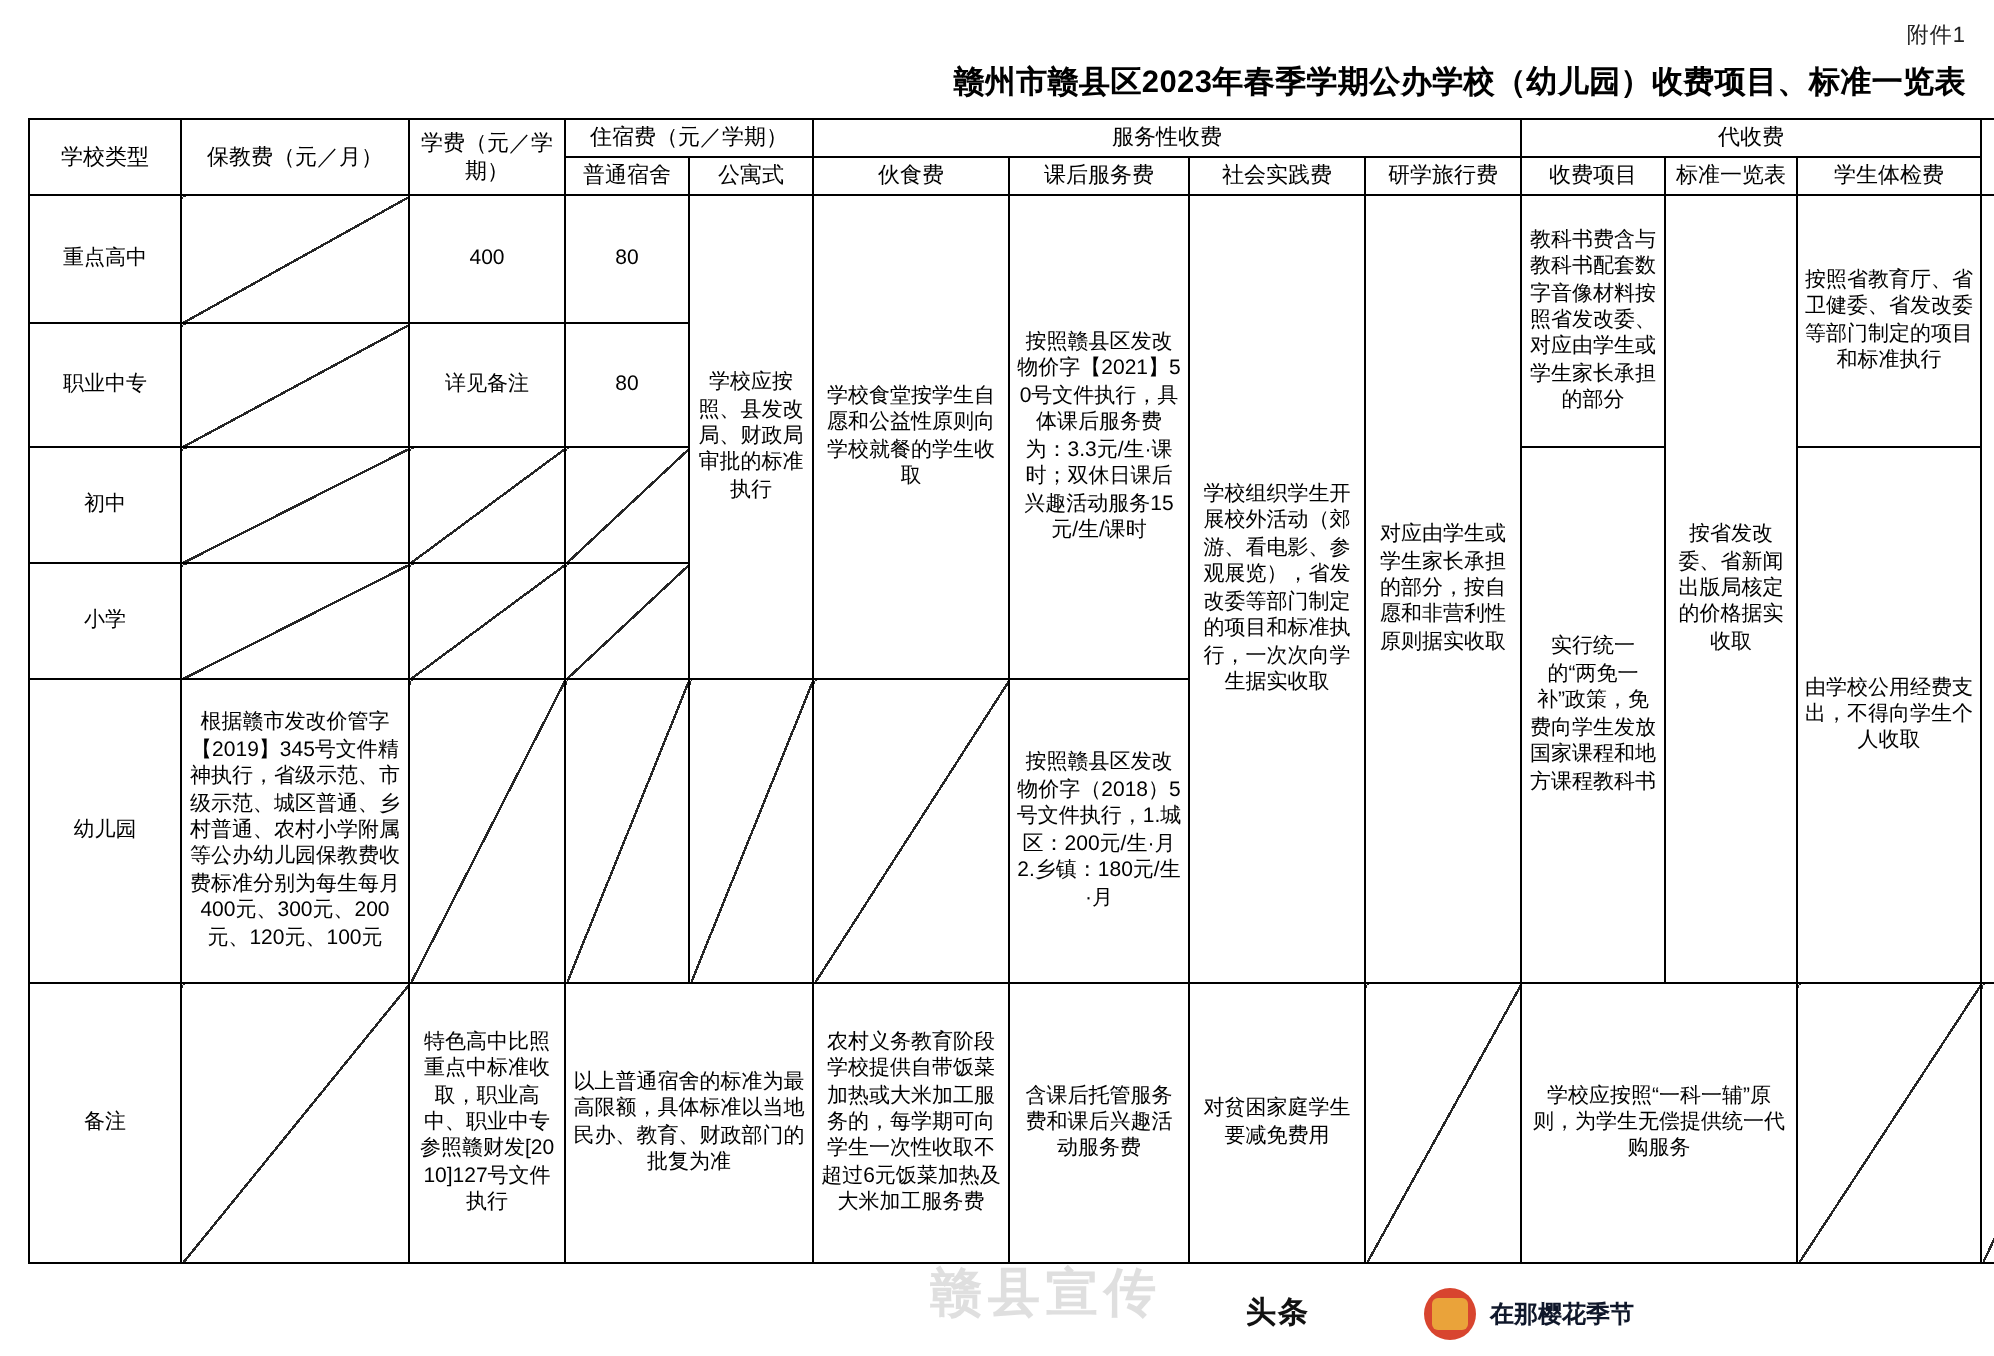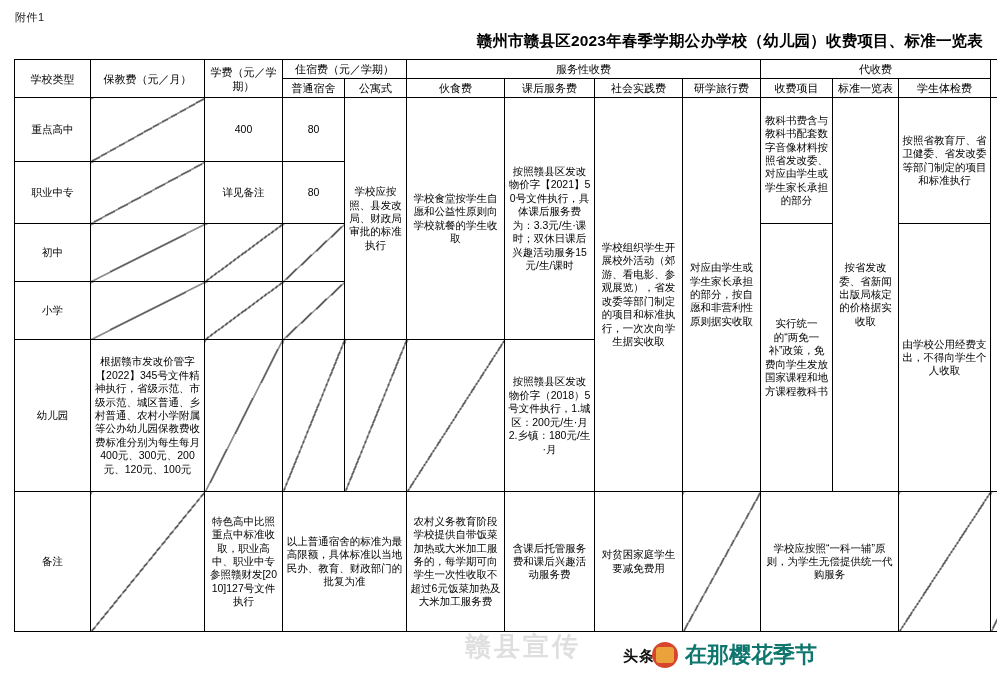--- a/index.html
+++ b/index.html
@@ -20,20 +20,21 @@
     width: 997px;
     height: 678px;
     box-sizing: border-box;
     padding: 8px 14px 0 14px;
   }
   .attach {
     font-size: 11px;
     color: #222;
     margin: 2px 0 6px 1px;
     letter-spacing: 0.5px;
+    text-align: right;
   }
   .doc-title {
     text-align: right;
     font-size: 15.5px;
     font-weight: bold;
     letter-spacing: 0.2px;
     margin: 0 0 7px 0;
     color: #000;
   }
   table.fee {
@@ -112,23 +113,23 @@
   }
   .avatar:after {
     content: "";
     position: absolute;
     left: 4px; top: 5px;
     width: 18px; height: 16px;
     background: #eaa33a;
     border-radius: 3px;
   }
   .acct-name {
-    font-size: 22px;
-    font-weight: bold;
-    color: #0f766e;
+    font-size: 12px;
+    font-weight: bold;
+    color: #0f172a;
   }
   .watermark {
     position: absolute;
     right: 250px;
     bottom: 14px;
     font-size: 26px;
     color: rgba(150,150,150,0.30);
     font-weight: bold;
     letter-spacing: 3px;
     pointer-events: none;
@@ -217,21 +218,21 @@
 
       <tr style="height:58px">
         <td class="rowlabel">小学</td>
         <td class="slash"></td>
         <td class="slash"></td>
         <td class="slash"></td>
       </tr>
 
       <tr style="height:152px">
         <td class="rowlabel">幼儿园</td>
-        <td class="body-text">根据赣市发改价管字【2022】345号文件精神执行，省级示范、市级示范、城区普通、乡村普通、农村小学附属等公办幼儿园保教费收费标准分别为每生每月400元、300元、200元、120元、100元</td>
+        <td class="body-text">根据赣市发改价管字【2019】345号文件精神执行，省级示范、市级示范、城区普通、乡村普通、农村小学附属等公办幼儿园保教费收费标准分别为每生每月400元、300元、200元、120元、100元</td>
         <td class="slash"></td>
         <td class="slash"></td>
         <td class="slash"></td>
         <td class="slash"></td>
         <td class="body-text">按照赣县区发改物价字（2018）5号文件执行，1.城区：200元/生·月 2.乡镇：180元/生·月</td>
       </tr>
 
       <tr style="height:140px">
         <td class="rowlabel">备注</td>
         <td class="slash"></td>

